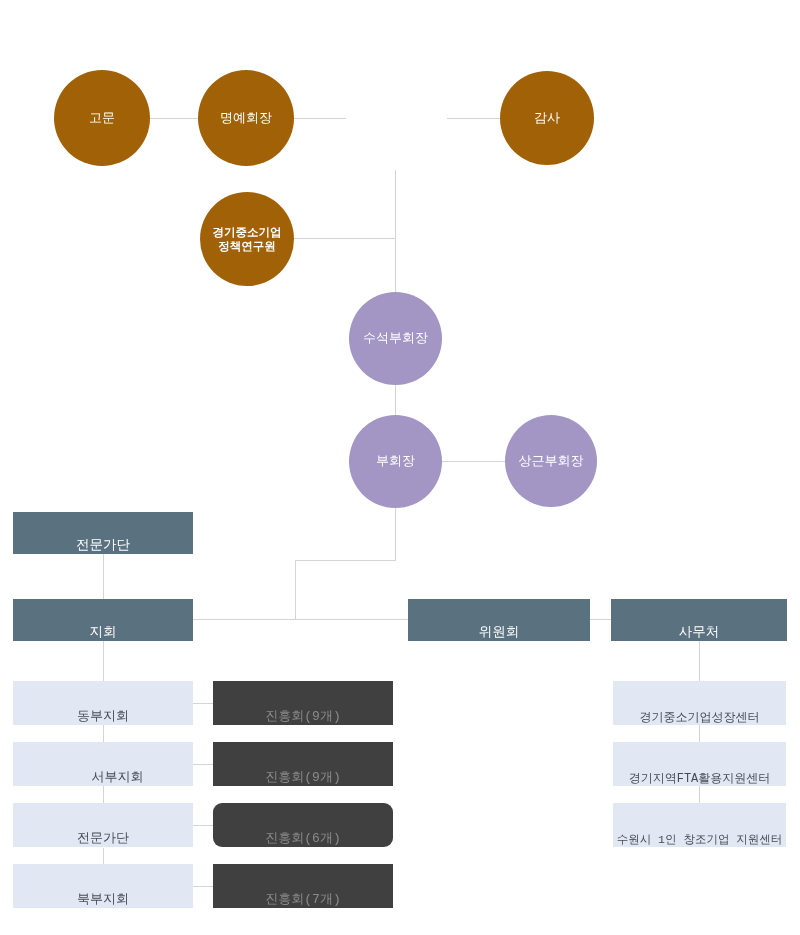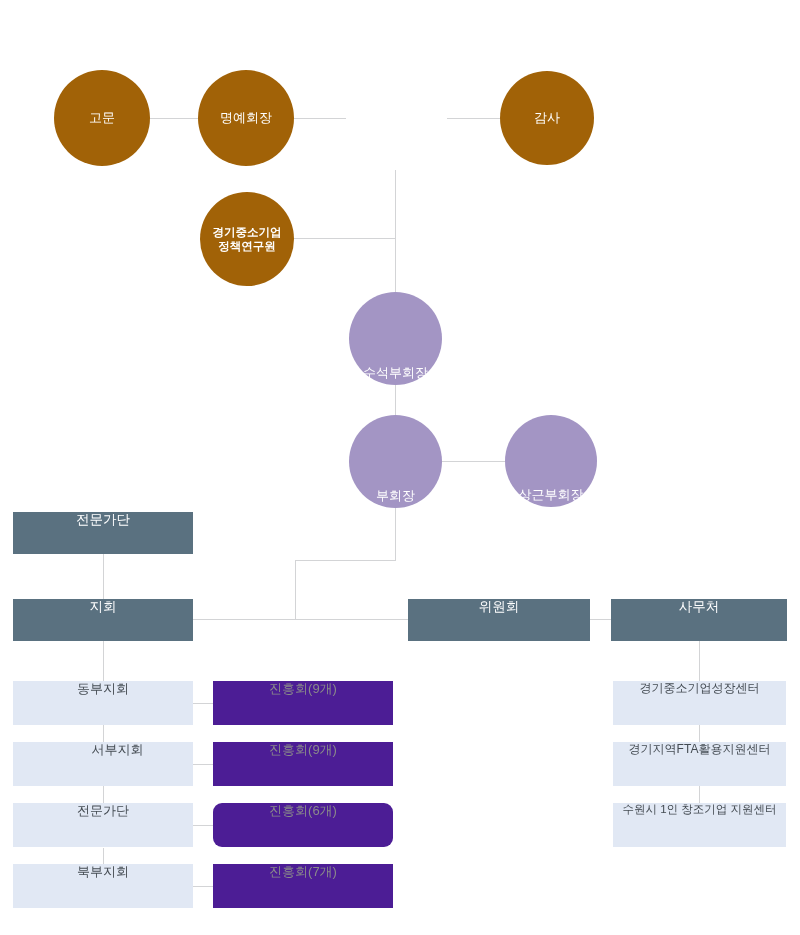--- a/index.html
+++ b/index.html
@@ -43,45 +43,46 @@
     z-index: 3;
     line-height: 1.25;
     padding: 4px;
   }
   .node-circle .lbl {
     display: block;
     white-space: pre-line;
   }
   .c-steel  { background: #a16207; font-size: 13px; }
   .c-navy   { background: #3b4a6b; font-size: 14px; }
-  .c-purple { background: #a395c4; font-size: 13px; align-items: flex-end; }
+  .c-purple { background: #a395c4; font-size: 13px; }
   .c-small  { font-size: 11.5px; font-weight: bold; }
 
   
   .node-box {
     position: absolute;
     display: flex;
-    align-items: flex-start;
+    align-items: flex-end;
     justify-content: center;
     text-align: center;
     z-index: 3;
     line-height: 1.2;
+    font-family: Liberation Mono, monospace;
   }
   .b-slate {
     background: #5a7180;
     color: #ffffff;
     font-size: 13.5px;
   }
   .b-lightblue {
     background: #e1e8f4;
     color: #444b52;
     font-size: 13px;
   }
   .b-gray {
-    background: #4c1d95;
+    background: #404040;
     color: #8a8a8a;
     font-size: 13px;
   }
   .b-sm { font-size: 12px; }
   .b-xs { font-size: 11.5px; }
 </style>
 </head>
 <body>
 
 <div id="org-chart">

